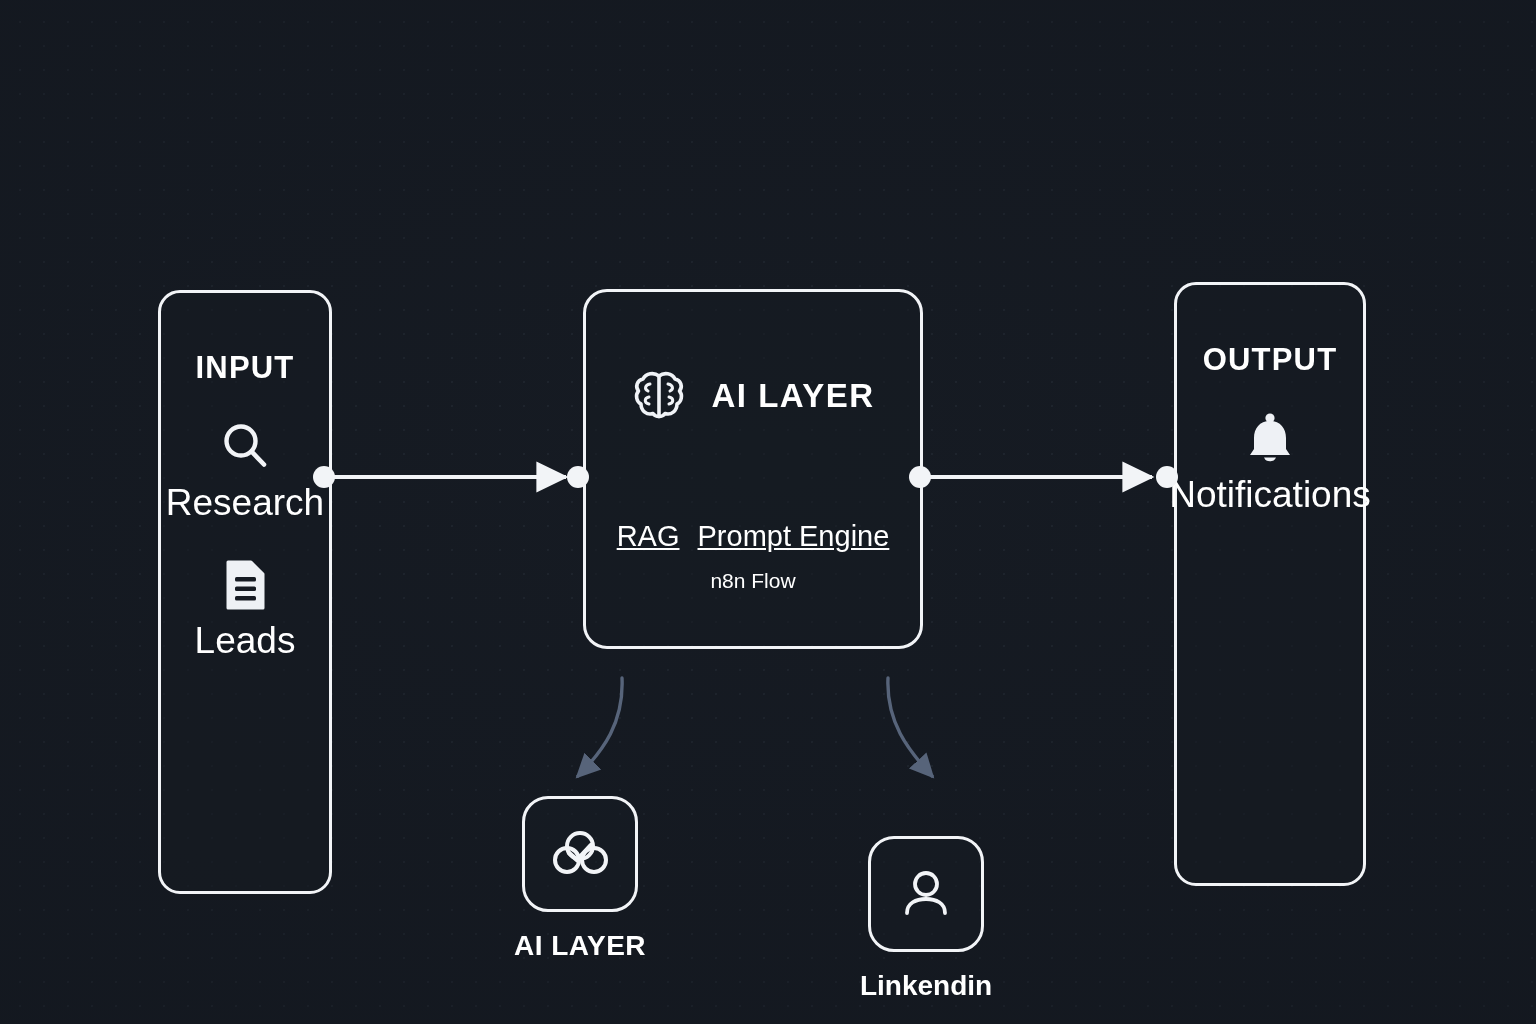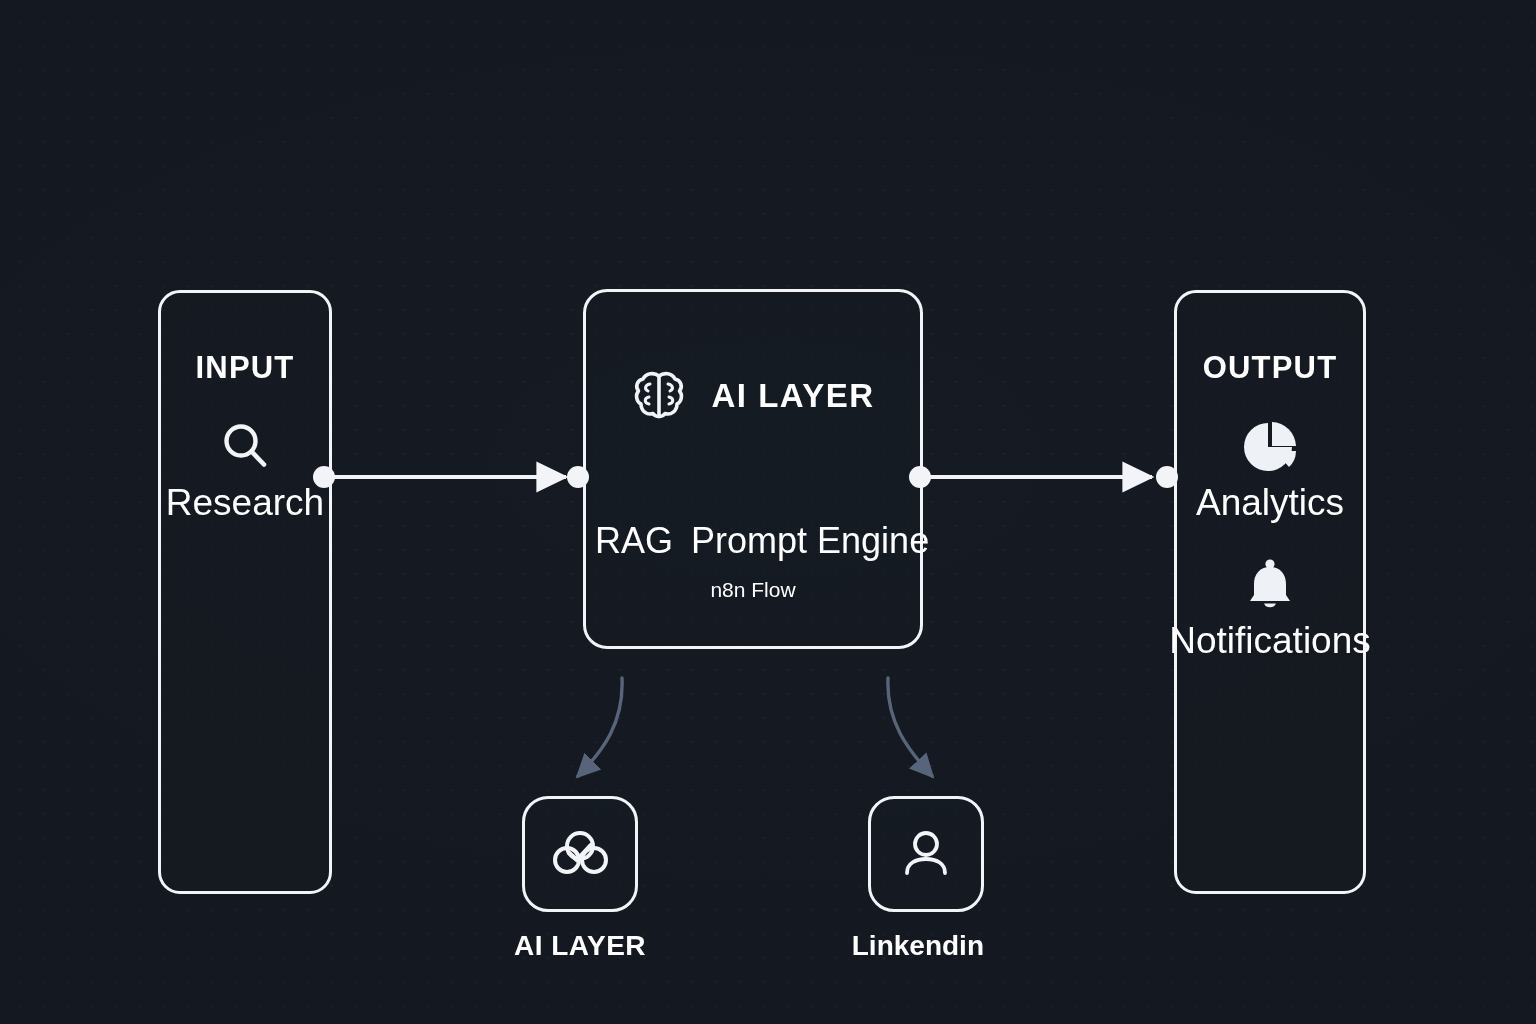--- a/index.html
+++ b/index.html
@@ -76,21 +76,21 @@
     width: 174px;
     height: 604px;
   }
   #panel-input .panel-title { margin-top: 57px; }
   #panel-input .panel-item:nth-of-type(1) { margin-top: 38px; }
   #panel-input .panel-item { margin-top: 32px; }
 
   
   #panel-output {
     left: 1174px;
-    top: 290px;
+    top: 282px;
     width: 192px;
     height: 604px;
   }
   #panel-output .panel-title { margin-top: 57px; }
   #panel-output .panel-item:nth-of-type(1) { margin-top: 38px; }
   #panel-output .panel-item { margin-top: 32px; }
 
   
   #panel-ai {
     position: absolute;
@@ -118,22 +118,23 @@
     letter-spacing: 1.5px;
   }
   #ai-lines {
     position: absolute;
     top: 228px;
     left: 0; right: 0;
     text-align: center;
   }
   #ai-lines .row1 {
     color: #ffffff;
-    font-size: 36px;
+    font-size: 29px;
     white-space: nowrap;
+    text-decoration: underline;
   }
   #ai-lines .row1 .tag { margin: 0 9px; }
   #ai-lines .row2 {
     color: #ffffff;
     font-size: 21px;
     margin-top: 16px;
   }
 
   
   .node {
@@ -154,21 +155,21 @@
   }
   .node-label {
     margin-top: 18px;
     color: #ffffff;
     font-size: 28px;
     font-weight: 600;
     white-space: nowrap;
   }
   #node-ailayer { left: 522px; top: 796px; width: 116px; }
   #node-ailayer .node-label { font-weight: 700; letter-spacing: .5px; }
-  #node-linkedin { left: 868px; top: 796px; width: 116px; align-items: flex-end; }
+  #node-linkedin { left: 868px; top: 836px; width: 116px; }
 
   
   #edges { position: absolute; inset: 0; z-index: 3; pointer-events: none; }
 </style>
 </head>
 <body>
 
 <div id="canvas">
 
   <svg id="edges" width="1536" height="1024" viewBox="0 0 1536 1024">
@@ -208,20 +209,31 @@
     <div class="panel-item">
       <span class="icon-wrap">
         <svg width="58" height="58" viewBox="0 0 58 58">
           <circle cx="25" cy="23" r="14.5" fill="none" stroke="#f2f4f7" stroke-width="4.4"></circle>
           <line x1="35.5" y1="33.5" x2="48" y2="46.5" stroke="#f2f4f7" stroke-width="4.6" stroke-linecap="round"></line>
         </svg>
       </span>
       <span class="item-label">Research</span>
     </div>
 
+    <div class="panel-item">
+      <span class="icon-wrap">
+        <svg width="54" height="58" viewBox="0 0 54 58">
+          <path d="M10,6 H33 L45,18 V52 H10 Z" fill="#eef1f5" stroke="#eef1f5" stroke-width="3" stroke-linejoin="round"></path>
+          <rect x="17" y="21" width="21" height="4.6" rx="1.6" fill="#161b23"></rect>
+          <rect x="17" y="30.5" width="21" height="4.6" rx="1.6" fill="#161b23"></rect>
+          <rect x="17" y="40" width="21" height="4.6" rx="1.6" fill="#161b23"></rect>
+        </svg>
+      </span>
+      <span class="item-label">Leads</span>
+    </div>
 
   </div>
 
   <div id="panel-ai">
     <div id="ai-head">
       <span class="icon-wrap">
         <svg width="54" height="56" viewBox="0 0 54 56">
           <path d="M27,8 C22,4 14,5 11,11 C5,12 3,19 6.5,23 C3,27 4.5,34 9,36
                    C9,43 15,47.5 21,45.5 C23,48.5 27,48.5 27,48.5" fill="none" stroke="#f0f3f7" stroke-width="3.6" stroke-linejoin="round" stroke-linecap="round"></path>
           <path d="M27,8 C32,4 40,5 43,11 C49,12 51,19 47.5,23 C51,27 49.5,34 45,36
@@ -241,30 +253,20 @@
         <span class="tag">RAG</span><span class="tag">Prompt Engine</span>
       </div>
       <div class="row2">n8n Flow</div>
     </div>
   </div>
 
   <div class="panel" id="panel-output">
     <div class="panel-title">OUTPUT</div>
 
 
-    <div class="panel-item">
-      <span class="icon-wrap">
-        <svg width="58" height="58" viewBox="0 0 58 58">
-          <path d="M27,5 A24,24 0 1 0 51,29 L27,29 Z" fill="#eef1f5"></path>
-          <path d="M31,4 A25,25 0 0 1 55,28 L31,28 Z" fill="#eef1f5"></path>
-          <path d="M34,33 L55,33 A22,22 0 0 1 48,49 Z" fill="#eef1f5"></path>
-        </svg>
-      </span>
-      <span class="item-label">Analytics</span>
-    </div>
 
     <div class="panel-item">
       <span class="icon-wrap">
         <svg width="56" height="58" viewBox="0 0 56 58">
           <circle cx="28" cy="8" r="4.6" fill="#eef1f5"></circle>
           <path d="M28,11 C17.5,11 12,18.5 12,28 V39 L8,45 H48 L44,39 V28
                    C44,18.5 38.5,11 28,11 Z" fill="#eef1f5"></path>
           <path d="M22,47.5 A6.6,6.6 0 0 0 34,47.5 Z" fill="#eef1f5"></path>
         </svg>
       </span>

